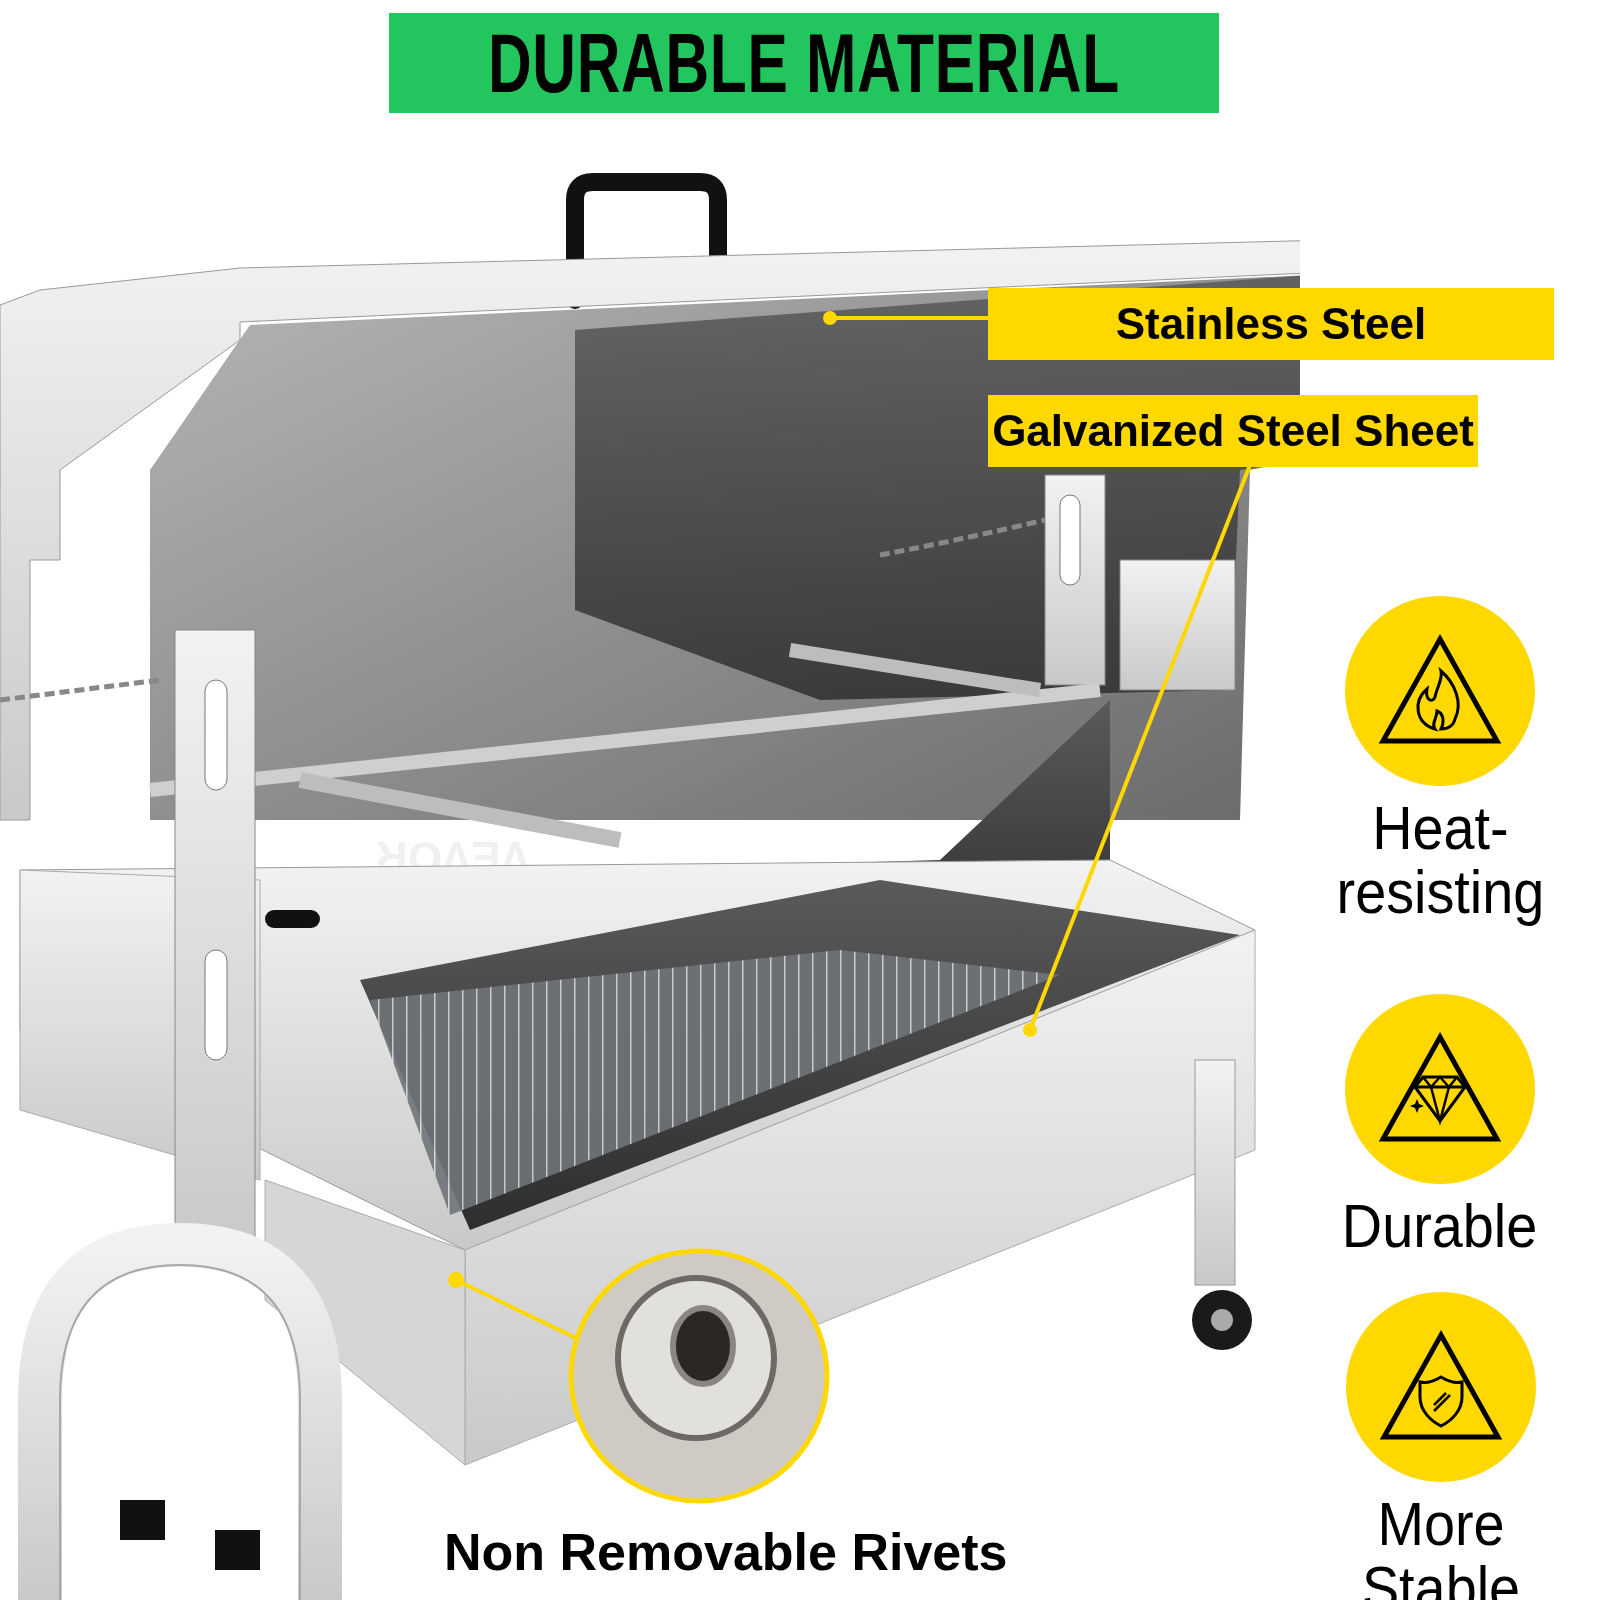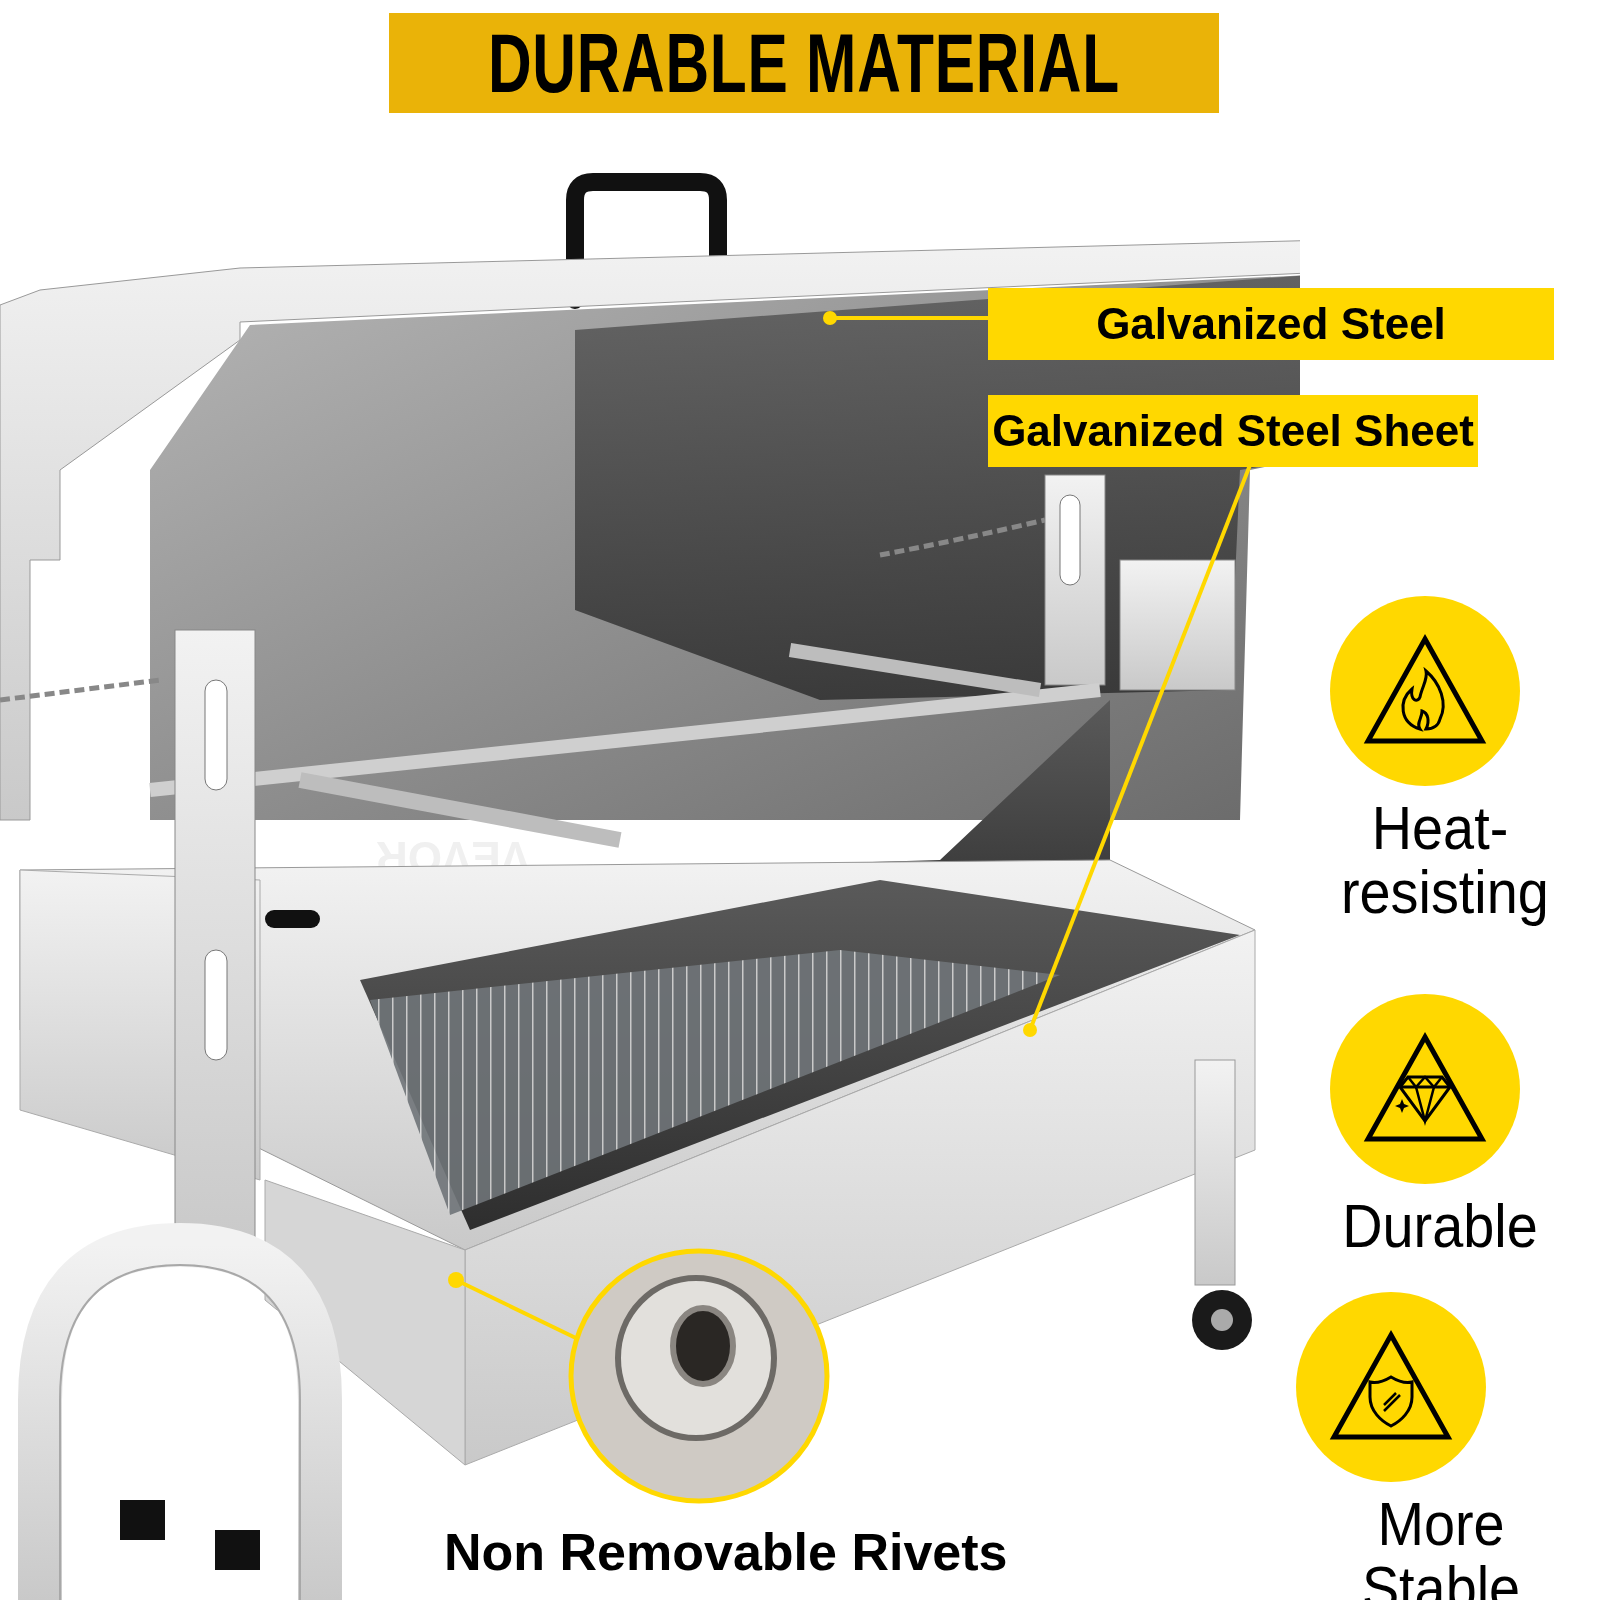--- a/index.html
+++ b/index.html
@@ -1,22 +1,22 @@
 <!DOCTYPE html>
 <html><head>
 <meta charset="utf-8">
 <style>
   html,body{margin:0;padding:0;background:#ffffff;}
   body{width:1600px;height:1600px;position:relative;overflow:hidden;font-family:"Liberation Sans",sans-serif;}
-  .title-banner{position:absolute;left:389px;top:13px;width:830px;height:100px;background:#eab308;display:flex;align-items:center;justify-content:center;}
+  .title-banner{position:absolute;left:389px;top:13px;width:830px;height:100px;background:#22c55e;display:flex;align-items:center;justify-content:center;}
   .title-text{font-family:"Liberation Sans Narrow","Liberation Sans",sans-serif;font-weight:700;font-size:84px;letter-spacing:1px;color:#000;transform:scaleX(0.72);white-space:nowrap;}
   .callout{position:absolute;background:#ffd800;display:flex;align-items:center;justify-content:center;font-weight:700;color:#000;font-size:44px;white-space:nowrap;}
   .callout-1{left:988px;top:288px;width:566px;height:72px;}
   .callout-2{left:988px;top:395px;width:490px;height:72px;}
-  .feature{position:absolute;left:1330px;width:220px;display:flex;flex-direction:column;}
+  .feature{position:absolute;left:1330px;width:220px;display:flex;flex-direction:column;align-items:center;}
   .feature .circle{width:190px;height:190px;border-radius:50%;background:#ffd800;display:flex;align-items:center;justify-content:center;}
   .feature .label{font-size:62px;color:#000;text-align:center;line-height:64px;margin-top:10px;transform:scaleX(0.9);}
   .f1{top:596px;}
   .f2{top:994px;}
   .f3{top:1292px;left:1296px;width:290px;}
   .rivets-label{position:absolute;left:444px;top:1510px;font-weight:700;font-size:52px;color:#000;white-space:nowrap;margin-top:12px;}
   .grill{position:absolute;left:0;top:170px;}
 </style>
 </head>
 <body>
@@ -102,21 +102,21 @@
   <line x1="456" y1="1280" x2="580" y2="1340" stroke="#ffd800" stroke-width="4"></line>
 </svg>
 
 <svg style="position:absolute;left:568px;top:1248px;" width="262" height="256" viewBox="0 0 262 256">
   <ellipse cx="131" cy="128" rx="128" ry="125" fill="#cfcac4" stroke="#ffd800" stroke-width="5"></ellipse>
   <ellipse cx="128" cy="110" rx="78" ry="80" fill="#e2e0dc" stroke="#6d6a66" stroke-width="6"></ellipse>
   <ellipse cx="135" cy="98" rx="30" ry="38" fill="#2a2724" stroke="#8a8681" stroke-width="6"></ellipse>
 </svg>
 
 <div class="callout callout-1">
-  <span>Galvanized Steel</span>
+  <span>Stainless Steel</span>
 </div>
 <div class="callout callout-2">
   <span>Galvanized Steel Sheet</span>
 </div>
 
 <div class="feature f1">
   <div class="circle">
     <svg width="130" height="120" viewBox="0 0 130 120">
       <polygon points="65,8 122,110 8,110" fill="none" stroke="#000" stroke-width="5"></polygon>
       <path d="M60,98 C40,92 38,70 52,58 C50,70 58,72 60,66 C62,56 68,48 66,40 C80,52 88,72 80,88 C78,96 72,98 66,98 C70,90 68,82 62,80 C62,88 56,92 60,98 Z" fill="none" stroke="#000" stroke-width="3"></path>

